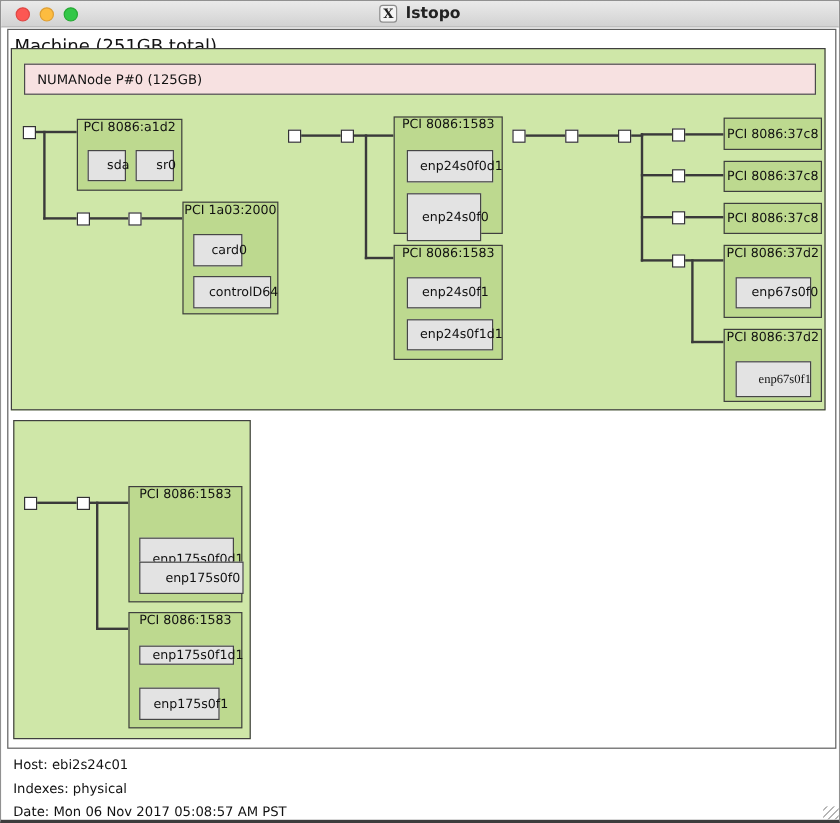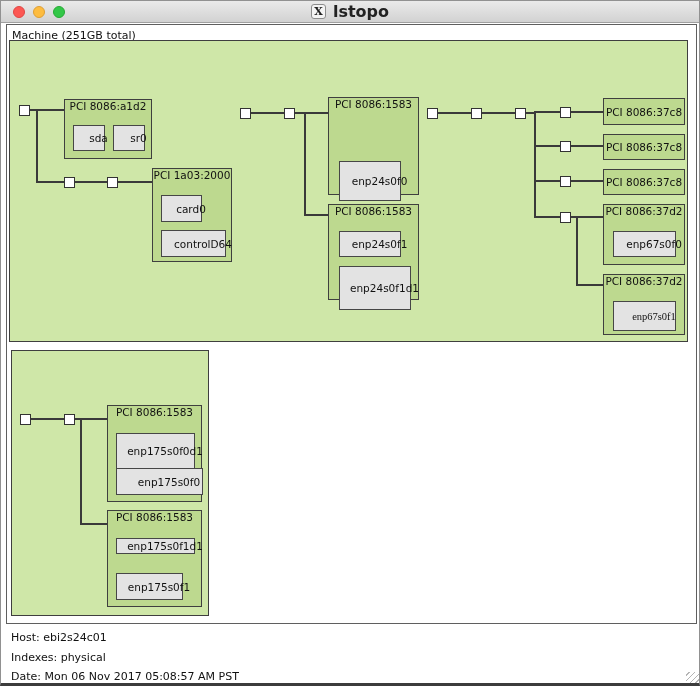--- a/index.html
+++ b/index.html
@@ -22,28 +22,28 @@
   .tl { width:12px; height:12px; border-radius:50%; display:inline-block; }
   .tl.red    { background:#fc5753; border:1px solid #df4744; }
   .tl.yellow { background:#fdbc40; border:1px solid #de9f34; }
   .tl.green  { background:#33c748; border:1px solid #27aa35; }
   .title-wrap { display:flex; align-items:center; gap:7px; }
   .x11-icon {
     width:15px; height:15px; background:#f4f4f4; border:1px solid #8d8d8d;
     border-radius:3px; font-family:"DejaVu Serif","Liberation Serif",serif;
     font-weight:bold; font-size:11px; line-height:13px; text-align:center; color:#222;
   }
-  .title { font-size:16px; font-weight:600; color:#222; }
+  .title { font-size:13px; font-weight:600; color:#222; }
 
   
   .content { position:absolute; left:0; top:22px; width:700px; height:664px; background:#fff; }
 
   .machine-box { position:absolute; left:5px; top:1px; width:691px; height:600px;
     border:1px solid #5f5f5f; background:#fff; }
-  .machine-label { position:absolute; left:5px; top:4px; font-size:11px; white-space:nowrap;text-align:right; }
+  .machine-label { position:absolute; left:5px; top:4px; font-size:15px; white-space:nowrap;text-align:right; }
 
   .numa { position:absolute; background:#cfe7a8; border:1px solid #3f3f3f; }
   .numa-label { position:absolute; background:#f7e1e1; border:1px solid #4a4a4a;
     font-size:11px; display:flex; align-items:center; padding-left:10px; white-space:nowrap; }
 
   .pci { position:absolute; background:#bdd98f; border:1px solid #3f3f3f; }
   .plabel { display:block; text-align:center; margin-top:0; font-size:10.5px; white-space:nowrap; }
   .pci.leaf { display:flex; align-items:center; justify-content:center; }
   .pci.leaf .plabel { margin-top:0; }
 
@@ -77,20 +77,21 @@
     </div>
   </div>
 
   <div class="content">
 
     <div class="machine-box">
       <div class="machine-label">Machine (251GB total)</div>
     </div>
 
     <div class="numa" style="left:8px; top:17px; width:679px; height:302px;">
+      <div class="numa-label" style="left:10px; top:12px; width:660px; height:26px;">NUMANode P#0 (125GB)</div>
 
       <div class="bridge" style="left:9px; top:64px;"></div>
       <div class="hline" style="left:20px; top:68px; width:34px;"></div>
       <div class="vline" style="left:26px; top:68px; height:74px;"></div>
       <div class="hline" style="left:26px; top:140px; width:28px;"></div>
       <div class="bridge" style="left:54px; top:136px;"></div>
       <div class="hline" style="left:65px; top:140px; width:32px;"></div>
       <div class="bridge" style="left:97px; top:136px;"></div>
       <div class="hline" style="left:108px; top:140px; width:34px;"></div>
 
@@ -108,27 +109,28 @@
 
       <div class="bridge" style="left:230px; top:67px;"></div>
       <div class="hline" style="left:241px; top:71px; width:33px;"></div>
       <div class="bridge" style="left:274px; top:67px;"></div>
       <div class="hline" style="left:285px; top:71px; width:33px;"></div>
       <div class="vline" style="left:294px; top:71px; height:104px;"></div>
       <div class="hline" style="left:294px; top:173px; width:24px;"></div>
 
       <div class="pci" style="left:318px; top:56px; width:91px; height:98px;">
         <span class="plabel">PCI 8086:1583</span>
+        <div class="dev" style="left:10px; top:27px; width:72px; height:27px;">enp24s0f0d1</div>
         <div class="dev" style="left:10px; top:63px; width:62px; height:40px;">enp24s0f0</div>
       </div>
 
       <div class="pci" style="left:318px; top:163px; width:91px; height:96px;">
         <span class="plabel">PCI 8086:1583</span>
         <div class="dev" style="left:10px; top:26px; width:62px; height:26px;">enp24s0f1</div>
-        <div class="dev" style="left:10px; top:61px; width:72px; height:44px;">enp24s0f1d1</div>
+        <div class="dev" style="left:10px; top:61px; width:72px; height:26px;">enp24s0f1d1</div>
       </div>
 
       <div class="bridge" style="left:417px; top:67px;"></div>
       <div class="hline" style="left:428px; top:71px; width:33px;"></div>
       <div class="bridge" style="left:461px; top:67px;"></div>
       <div class="hline" style="left:472px; top:71px; width:33px;"></div>
       <div class="bridge" style="left:505px; top:67px;"></div>
       <div class="hline" style="left:516px; top:71px; width:10px;"></div>
       <div class="vline" style="left:524px; top:70px; height:107px;"></div>
 
@@ -175,21 +177,21 @@
 
       <div class="bridge" style="left:8px; top:63px;"></div>
       <div class="hline" style="left:19px; top:67px; width:33px;"></div>
       <div class="bridge" style="left:52px; top:63px;"></div>
       <div class="hline" style="left:63px; top:67px; width:32px;"></div>
       <div class="vline" style="left:68px; top:67px; height:107px;"></div>
       <div class="hline" style="left:68px; top:172px; width:27px;"></div>
 
       <div class="pci" style="left:95px; top:54px; width:95px; height:97px;">
         <span class="plabel">PCI 8086:1583</span>
-        <div class="dev" style="left:8px; top:27px; width:79px; height:36px;">enp175s0f0d1</div>
+        <div class="dev" style="left:8px; top:42px; width:79px; height:36px;">enp175s0f0d1</div>
         <div class="dev" style="left:8px; top:62px; width:87px; height:27px;">enp175s0f0</div>
       </div>
 
       <div class="pci" style="left:95px; top:159px; width:95px; height:97px;">
         <span class="plabel">PCI 8086:1583</span>
         <div class="dev" style="left:8px; top:27px; width:79px; height:16px;">enp175s0f1d1</div>
         <div class="dev" style="left:8px; top:62px; width:67px; height:27px;">enp175s0f1</div>
       </div>
     </div>
 

